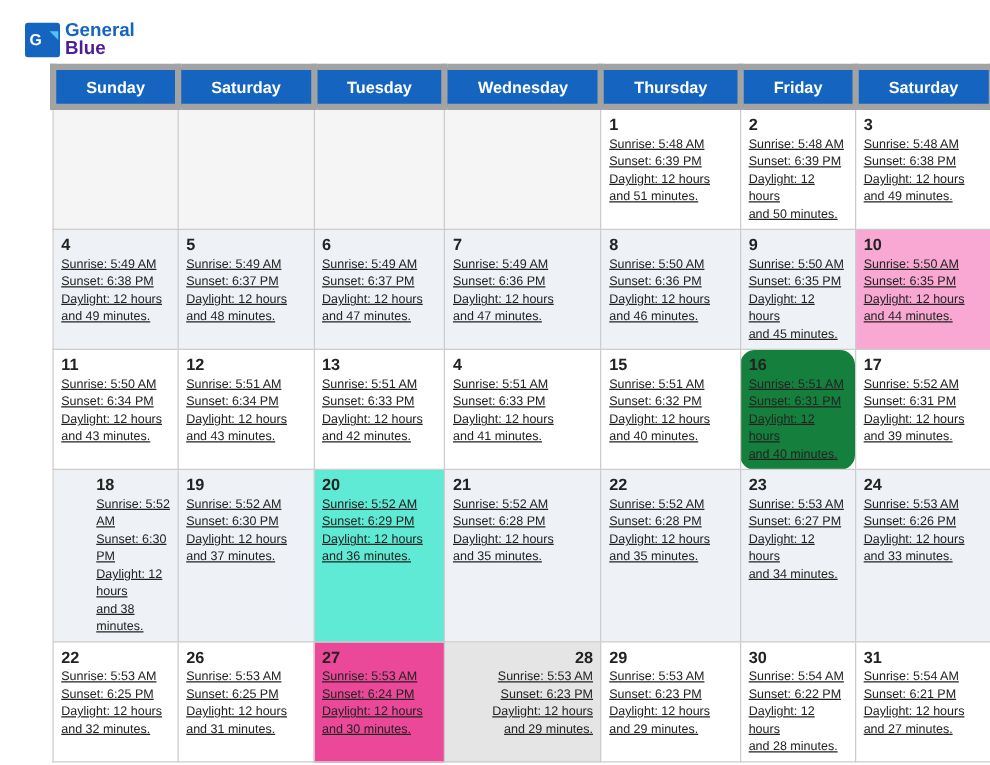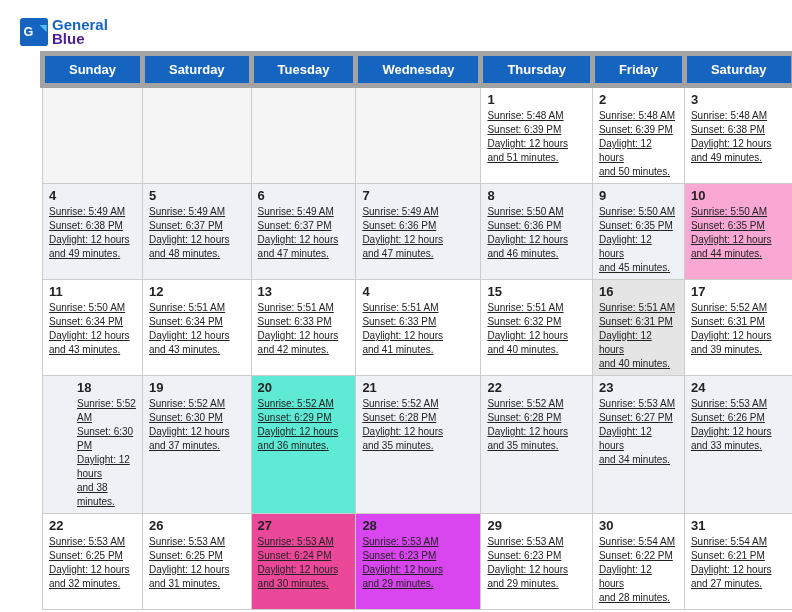--- a/index.html
+++ b/index.html
@@ -156,21 +156,21 @@
 Daylight: 12 hours
 and 41 minutes.</div>
           </td>
           <td style="background: rgb(255, 255, 255);">
             <div class="day-num">15</div>
             <div class="day-info" style="white-space: pre-line;">Sunrise: 5:51 AM
 Sunset: 6:32 PM
 Daylight: 12 hours
 and 40 minutes.</div>
           </td>
-          <td style="background: #e5e5e5;">
+          <td style="background: #15803d; border-radius: 12px;">
             <div class="day-num">16</div>
             <div class="day-info" style="white-space: pre-line;">Sunrise: 5:51 AM
 Sunset: 6:31 PM
 Daylight: 12 hours
 and 40 minutes.</div>
           </td>
           <td style="background: rgb(255, 255, 255);">
             <div class="day-num">17</div>
             <div class="day-info" style="white-space: pre-line;">Sunrise: 5:52 AM
 Sunset: 6:31 PM
@@ -244,21 +244,21 @@
 Daylight: 12 hours
 and 31 minutes.</div>
           </td>
           <td style="background: #ec4899;">
             <div class="day-num">27</div>
             <div class="day-info" style="white-space: pre-line;">Sunrise: 5:53 AM
 Sunset: 6:24 PM
 Daylight: 12 hours
 and 30 minutes.</div>
           </td>
-          <td style="background: #d946ef;">
+          <td style="background: #e5e5e5; text-align: right;">
             <div class="day-num">28</div>
             <div class="day-info" style="white-space: pre-line;">Sunrise: 5:53 AM
 Sunset: 6:23 PM
 Daylight: 12 hours
 and 29 minutes.</div>
           </td>
           <td style="background: rgb(255, 255, 255);">
             <div class="day-num">29</div>
             <div class="day-info" style="white-space: pre-line;">Sunrise: 5:53 AM
 Sunset: 6:23 PM

